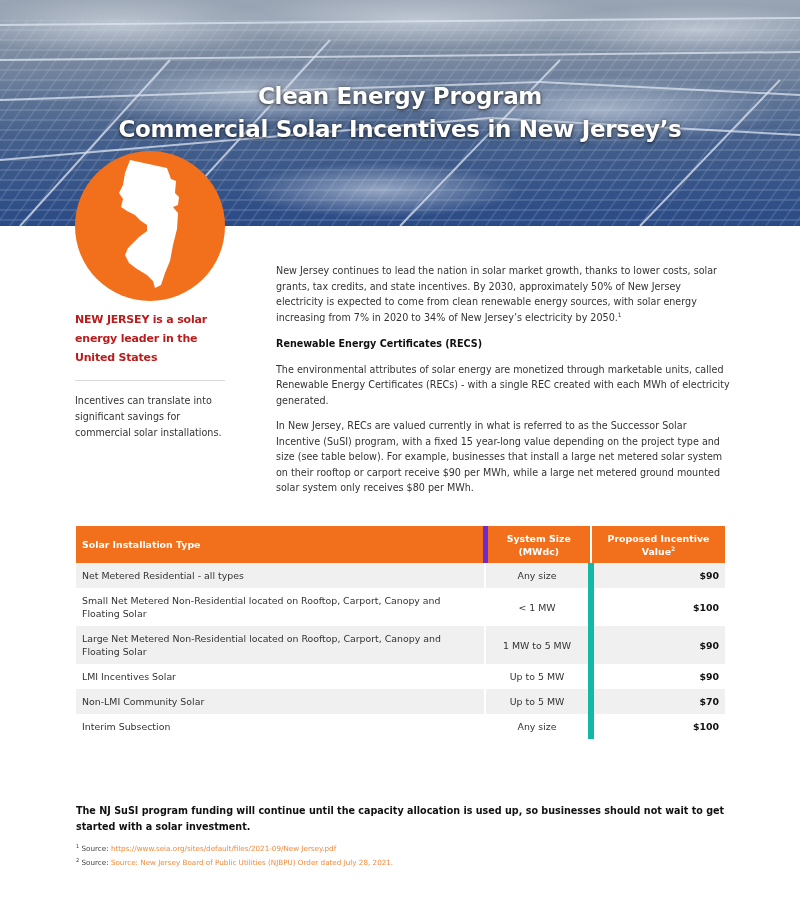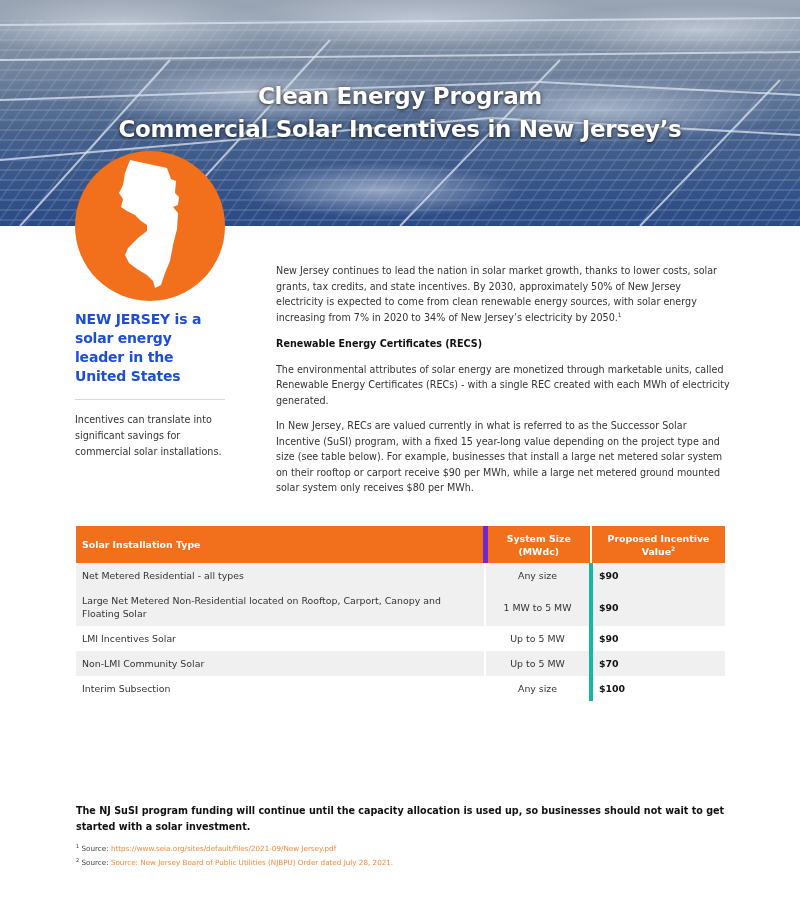--- a/index.html
+++ b/index.html
@@ -22,22 +22,22 @@
     
     .badge {
       position: absolute; left: 75px; top: 151px; width: 150px; height: 150px;
       border-radius: 50%; background: #f26f1c; overflow: hidden;
     }
     .badge svg { position: absolute; left: 0; top: 0; width: 150px; height: 150px; }
 
     
     .left-col { position: absolute; left: 75px; top: 310px; width: 150px; }
     .left-heading {
-      font-family: "DejaVu Sans", sans-serif; font-weight: bold; font-size: 14px;
-      line-height: 19px; color: #1d4ed8; letter-spacing: -0.2px;
+      font-family: "DejaVu Sans", sans-serif; font-weight: bold; font-size: 11px;
+      line-height: 19px; color: #b91c1c; letter-spacing: -0.2px;
     }
     .left-divider { margin-top: 13px; height: 1px; background: #d9d9d9; width: 150px; }
     .left-sub { margin-top: 12px; font-size: 9.6px; line-height: 16px; color: #333333; }
 
     
     .right-col { position: absolute; left: 276px; top: 263px; width: 455px; }
     .right-col p { font-size: 9.6px; line-height: 15.5px; color: #333333; }
     .right-col p + p { margin-top: 10px; }
     .right-col .sub-heading { font-weight: bold; color: #111111; font-size: 9.6px; margin-top: 11px; }
     sup { font-size: 6px; line-height: 0; vertical-align: super; }
@@ -48,21 +48,21 @@
     th {
       background: #f26f1c; color: #ffffff; font-weight: bold; height: 37px;
       font-size: 9.4px; line-height: 13px; padding: 0 6px;
     }
     th.col-type { text-align: left; padding-left: 6px; width: 409px; }
     th.col-size { width: 106px; text-align: center; border-left: 5px solid #6d28d9; }
     th.col-value { width: 134px; text-align: center; border-left: 2px solid #ffffff; }
     td { padding: 0 6px; color: #333333; line-height: 13px; }
     td.c-type { text-align: left; }
     td.c-size { text-align: center; border-left: 2px solid #ffffff; }
-    td.c-value { text-align: left; font-weight: bold; color: #111111; border-left: 4px solid #14b8a6; }
+    td.c-value { text-align: right; font-weight: bold; color: #111111; border-left: 6px solid #14b8a6; }
     tr.odd td { background: #f0f0f0; }
     tr.even td { background: #ffffff; }
     tr.h1 td { height: 25px; }
     tr.h2 td { height: 38px; }
 
     
     .closing {
       position: absolute; left: 76px; top: 803px; width: 660px;
       font-weight: bold; font-size: 9.6px; line-height: 15.5px; color: #111111;
     }
@@ -145,20 +145,25 @@
         <th class="col-size">System Size (MWdc)</th>
         <th class="col-value"><span>Proposed Incentive Value</span><sup>2</sup></th>
       </tr>
     </thead>
     <tbody>
       <tr class="odd h1">
         <td class="c-type">Net Metered Residential - all types</td>
         <td class="c-size">Any size</td>
         <td class="c-value">$90</td>
       </tr>
+      <tr class="even h2">
+        <td class="c-type">Small Net Metered Non-Residential located on Rooftop, Carport, Canopy and Floating Solar</td>
+        <td class="c-size">&lt; 1 MW</td>
+        <td class="c-value">$100</td>
+      </tr>
       <tr class="odd h2">
         <td class="c-type">Large Net Metered Non-Residential located on Rooftop, Carport, Canopy and Floating Solar</td>
         <td class="c-size">1 MW to 5 MW</td>
         <td class="c-value">$90</td>
       </tr>
       <tr class="even h1">
         <td class="c-type">LMI Incentives Solar</td>
         <td class="c-size">Up to 5 MW</td>
         <td class="c-value">$90</td>
       </tr>

